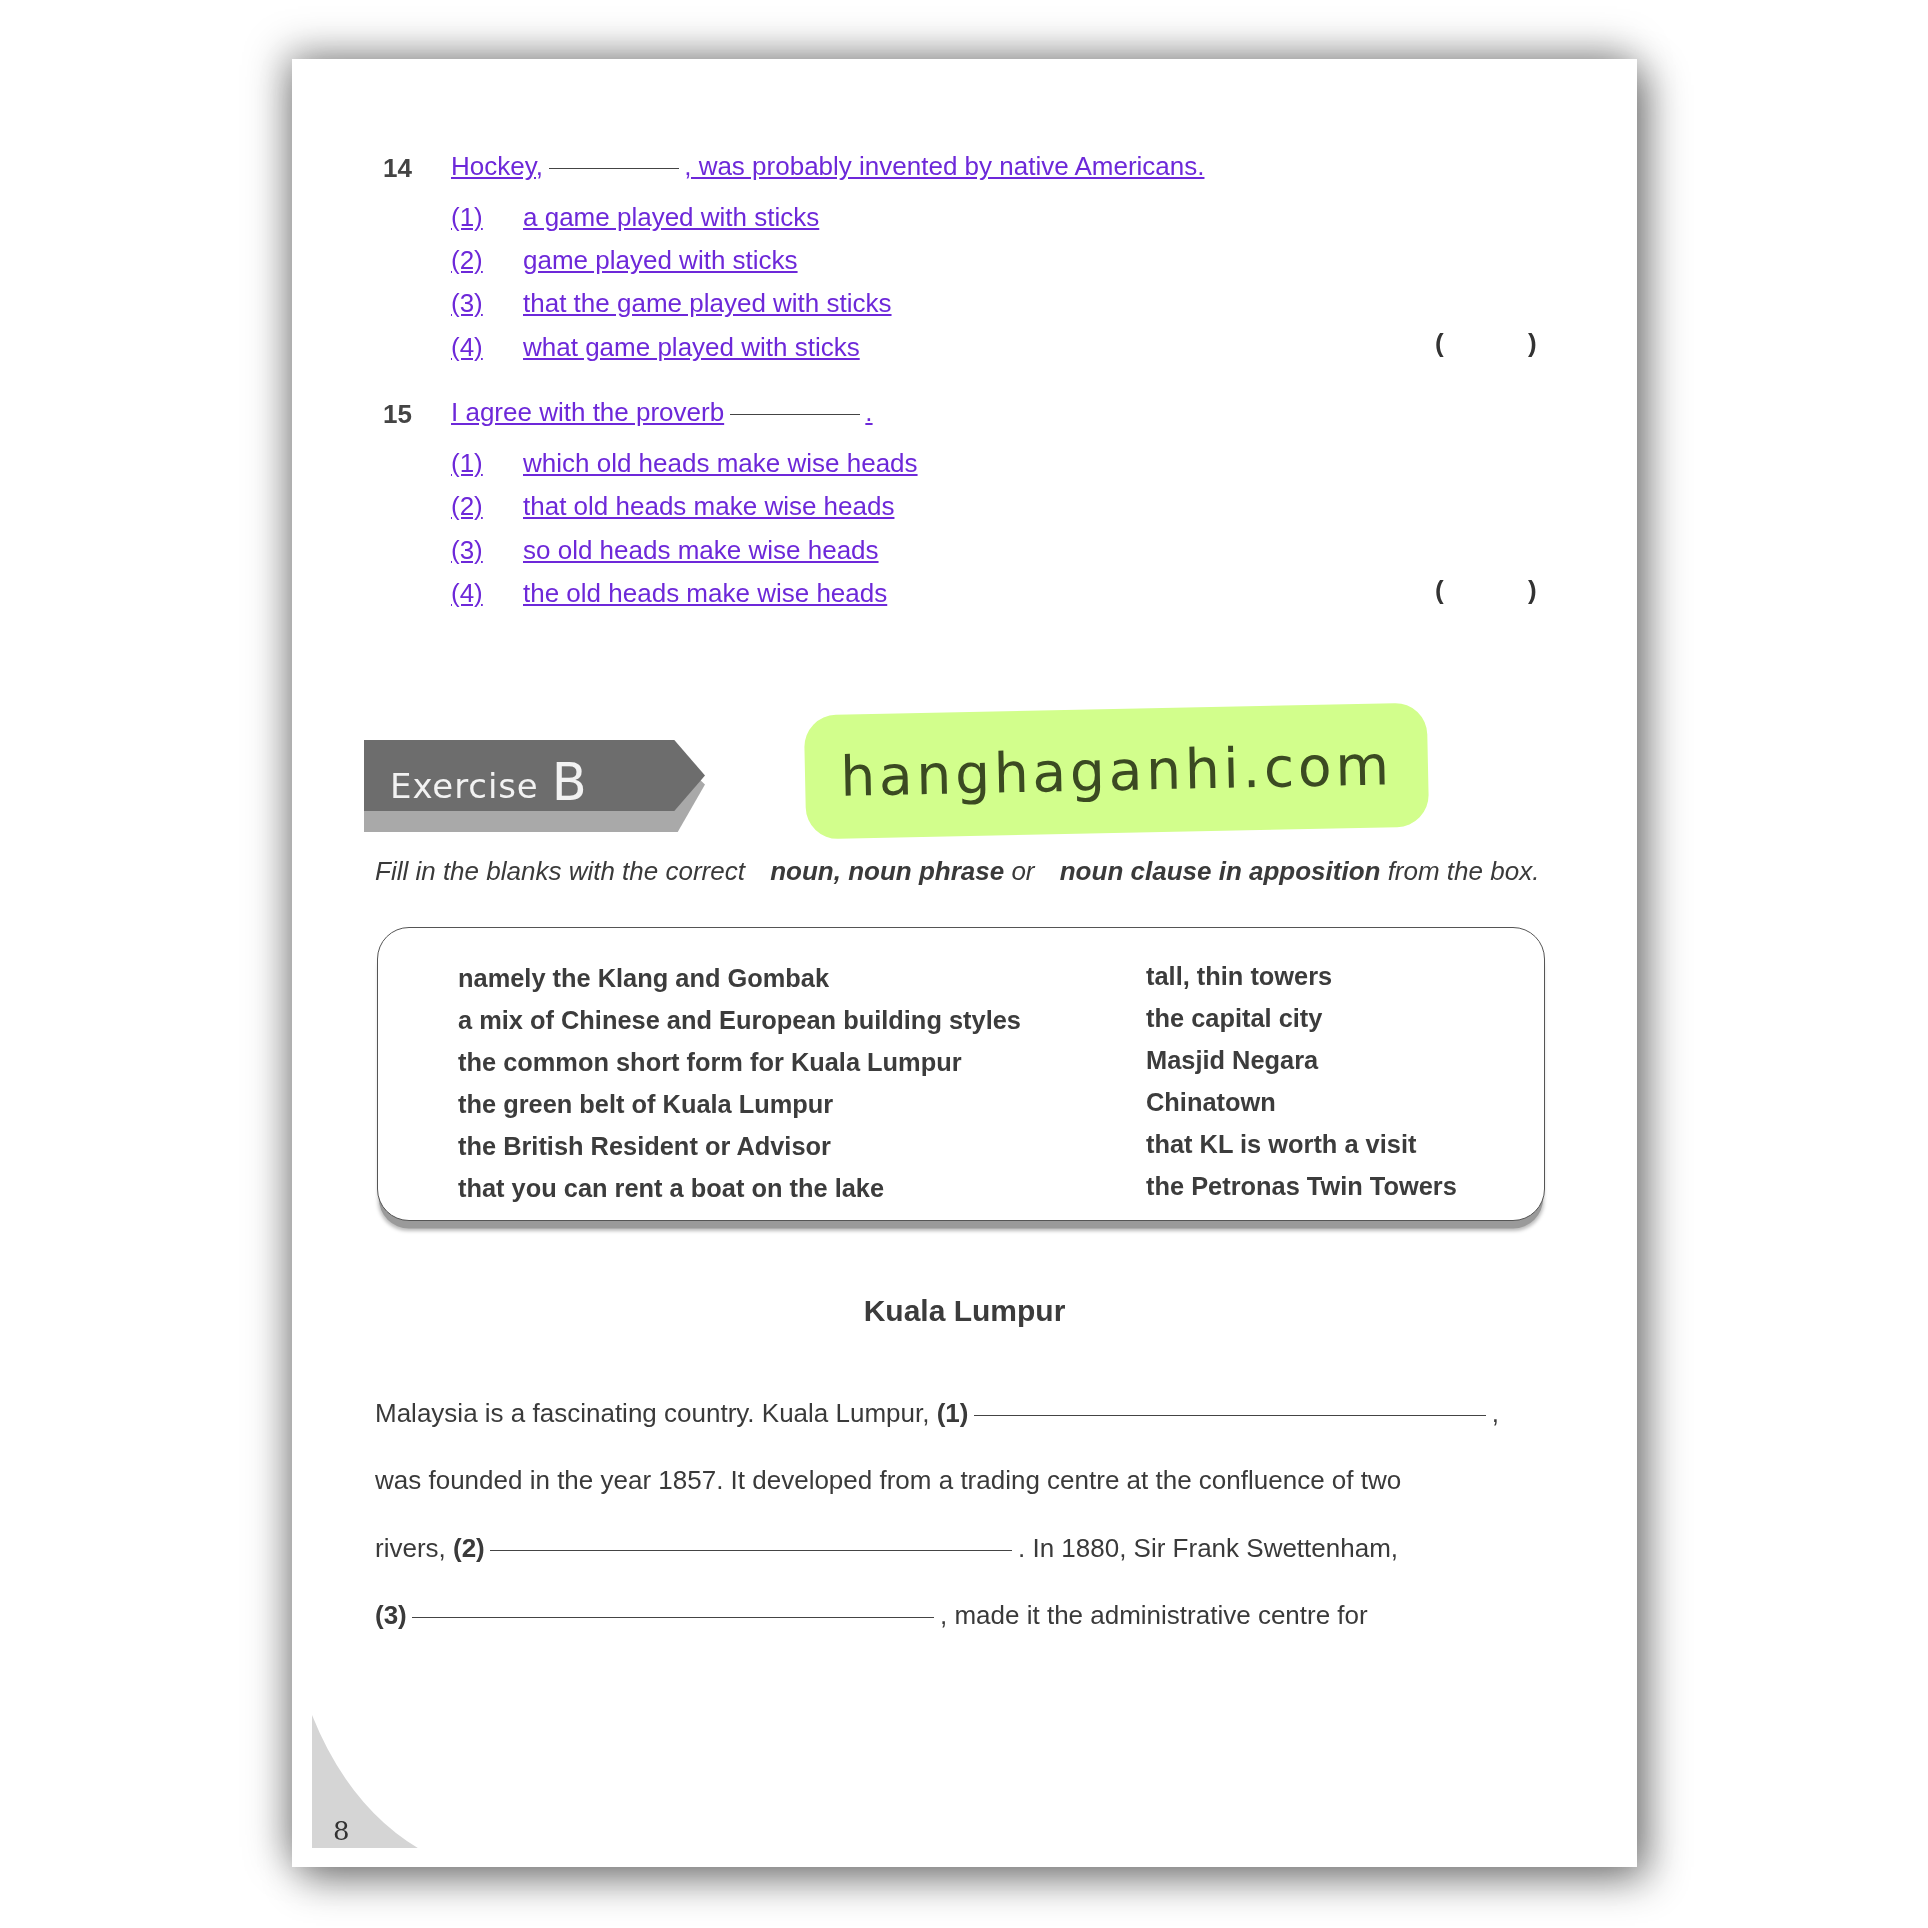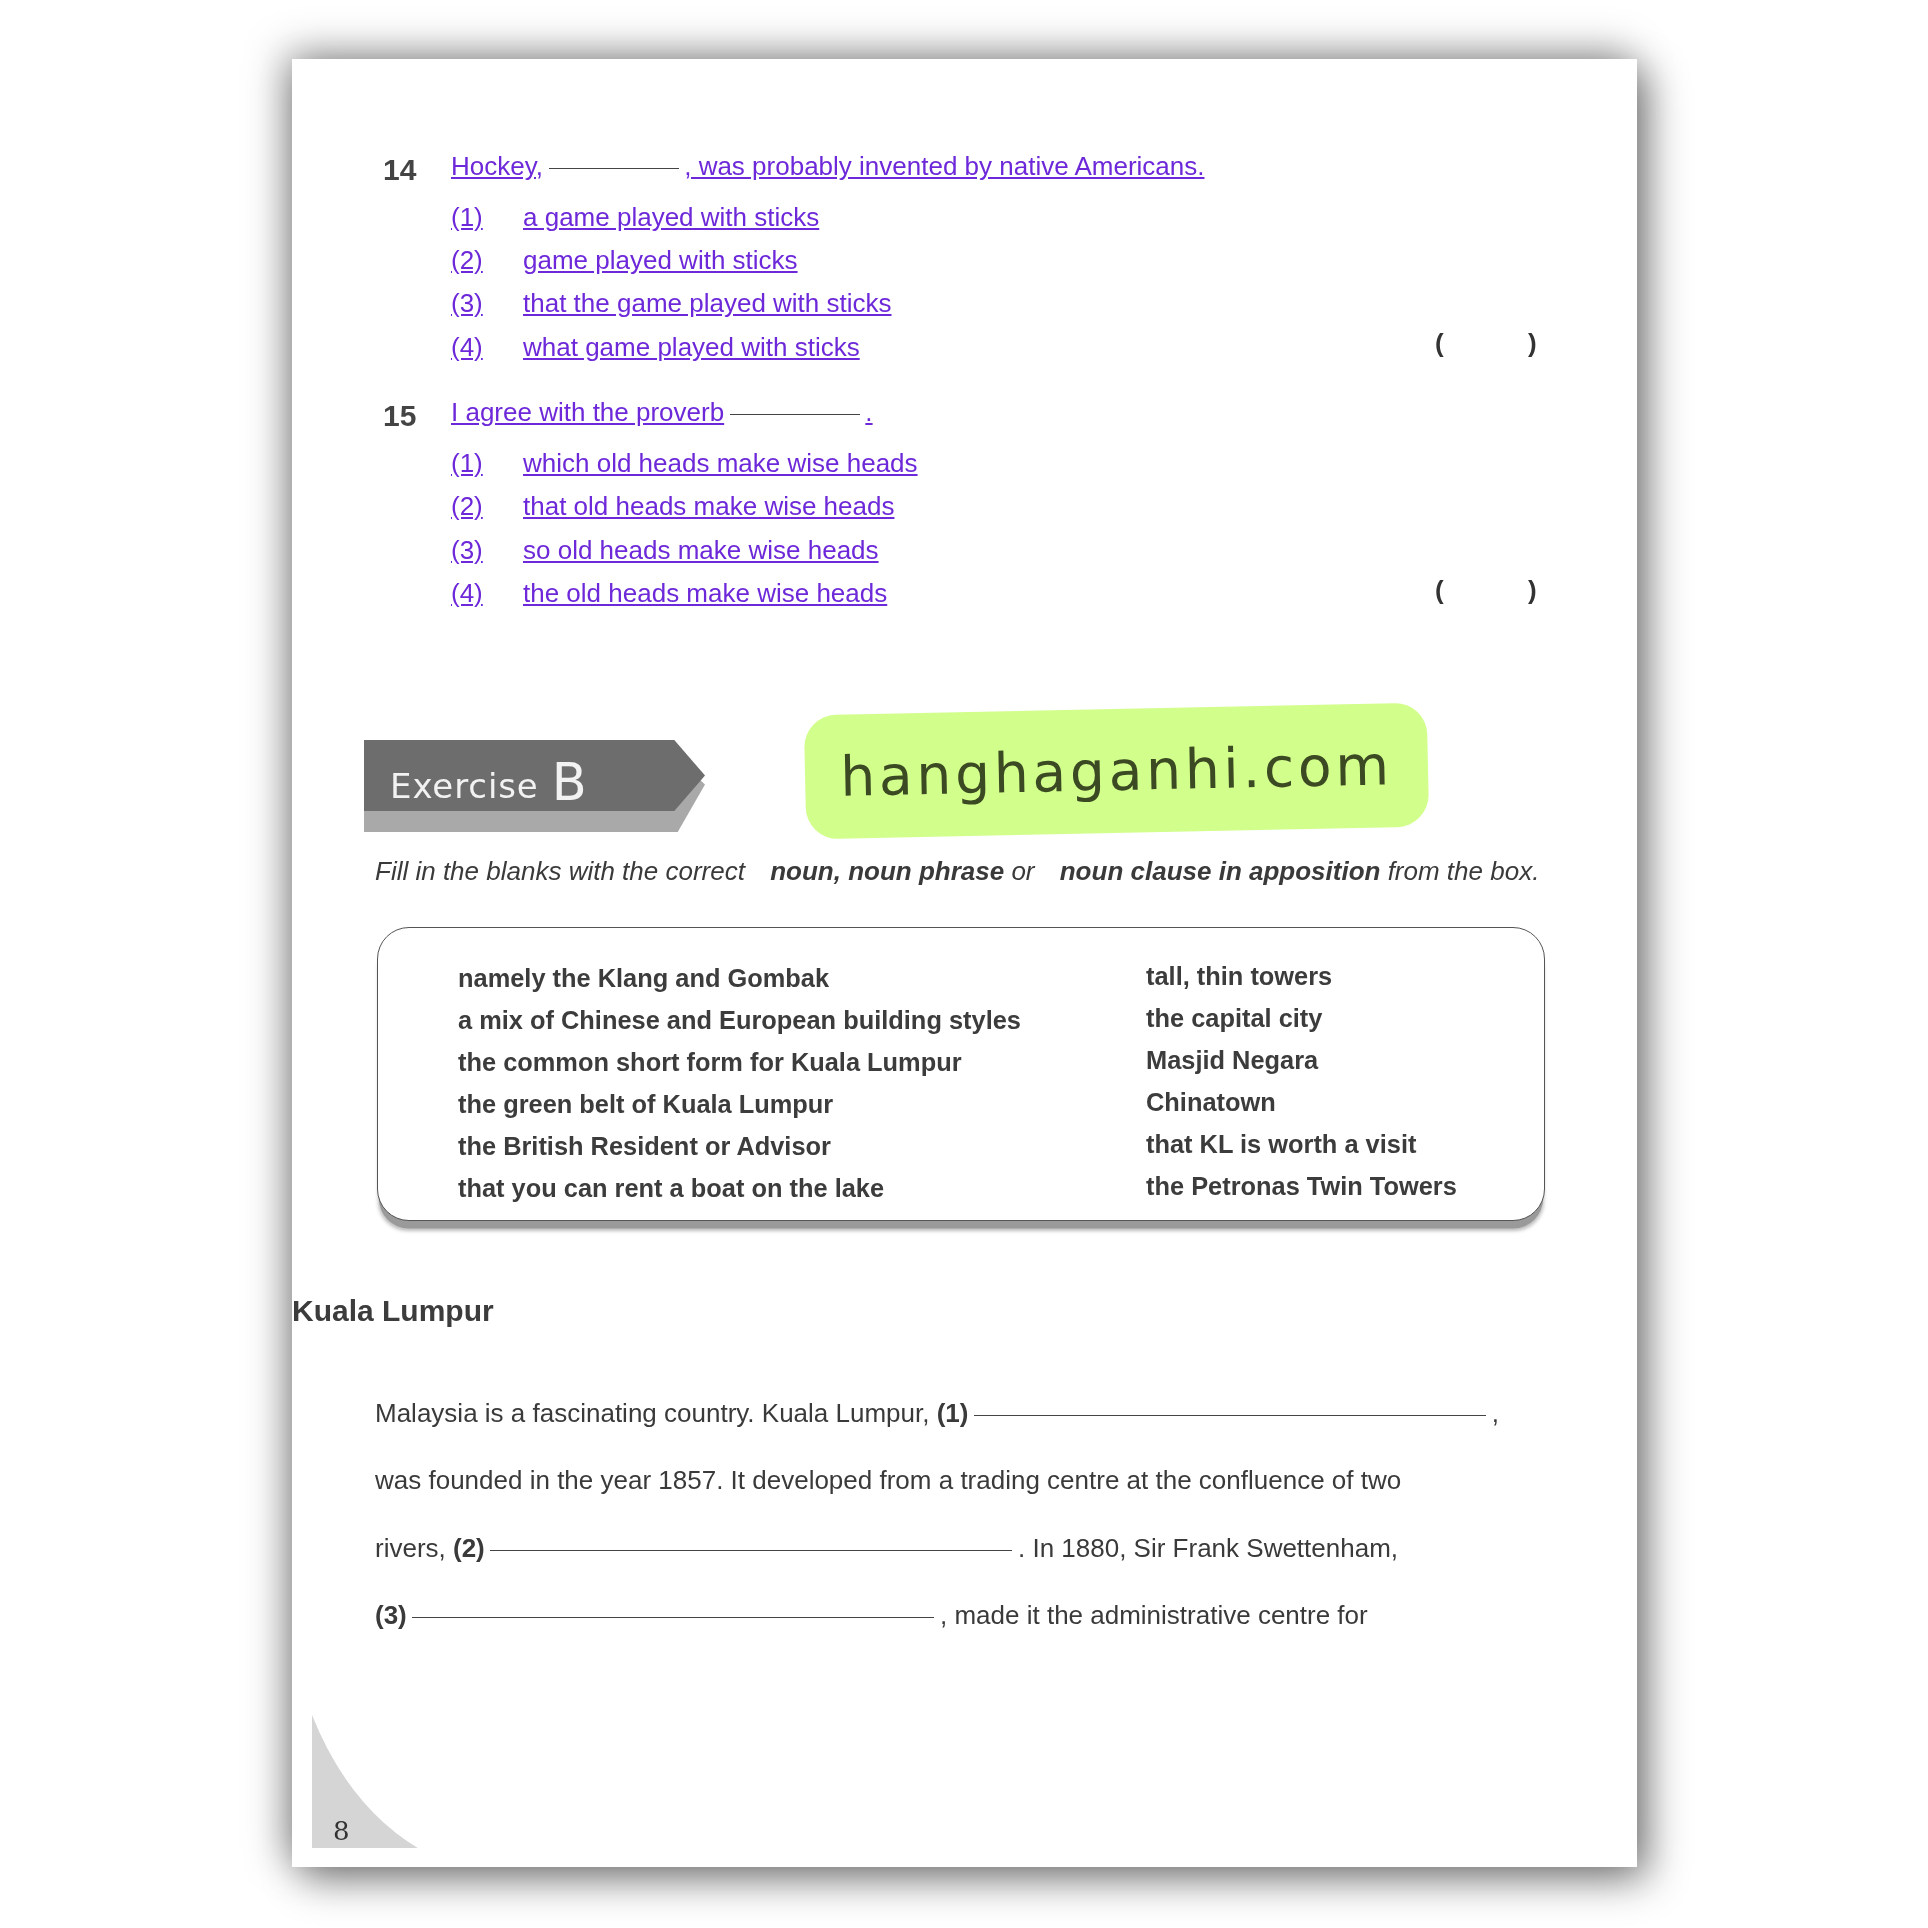--- a/index.html
+++ b/index.html
@@ -1,21 +1,21 @@
 <!DOCTYPE html>
 <html style="font-size:15px"><head>
 <meta charset="utf-8">
 <style>
   html, body { margin:0; padding:0; }
   body { width:1928px; height:1928px; background:#ffffff; position:relative; overflow:hidden;
          font-family:"Liberation Sans", sans-serif; color:#3a3a3a; }
   .page { position:absolute; left:292px; top:59px; width:1345px; height:1808px; background:#fff;
           box-shadow: -7.5px -7.5px 38px rgba(0,0,0,0.35), 11.3px 13px 38px rgba(0,0,0,0.45); }
   .abs { position:absolute; white-space:nowrap; }
-  .q-num { font-weight:bold; font-size:30px; color:#444; }
+  .q-num { font-weight:bold; font-size:26px; color:#444; }
   .q-text, .opt-label, .opt-text { font-size:26px; color:#6d28d9;text-decoration:underline; }
   .blank { display:inline-block; border-bottom:1.9px solid #444; vertical-align:baseline; height:0; margin:0 5.6px; position:relative; top:-5.6px; }
   .paren { font-size:26px; font-weight:bold; color:#333; }
   
   .banner { position:absolute; left:72px; top:658px; width:348px; height:111px;margin-top:23px; }
   .banner .light { position:absolute; left:0; top:19px; width:341px; height:73px; background:#a9a9a9;
                    clip-path: polygon(0 0, 92% 0, 100% 35%, 92% 100%, 0 100%); }
   .banner .dark { position:absolute; left:0; top:0; width:341px; height:71px; background:#6d6d6d;
                   clip-path: polygon(0 0, 91% 0, 100% 50%, 91% 100%, 0 100%); }
   .banner .label { position:absolute; left:26px; top:11.3px; color:#f2f2f2; font-family:"DejaVu Sans", sans-serif;
@@ -24,21 +24,21 @@
   
   .watermark { position:absolute; left:513px; top:650px; width:623px; height:124px; background:#d2fe8c;
                border-radius:32px; transform:rotate(-1.2deg); display:flex; align-items:center; justify-content:center; }
   .watermark span { font-family:"DejaVu Sans", sans-serif; font-size:55px; color:#3b4a22; letter-spacing:3.8px; }
   .instruction { position:absolute; left:83px; top:797px; font-size:26px; font-style:italic; color:#3a3a3a; }
   .instruction b { font-weight:bold;margin-left:18px; }
   
   .wordbox { position:absolute; left:85px; top:868px; width:1166px; height:292px; border:1.9px solid #555;
              border-radius:32px; box-shadow: 0 9.4px 0 -1.9px #9a9a9a, 0 11.3px 3.8px -1.9px #bdbdbd; background:#fff; }
   .wb-item { position:absolute; font-size:25.4px; font-weight:bold; color:#3c3c3c; white-space:nowrap; }
-  .passage-title { position:absolute; left:0; width:1345px; text-align:left; top:1235px; font-size:30px; font-weight:bold; color:#3c3c3c; }
+  .passage-title { position:absolute; left:0; width:1345px; text-align:center; top:1235px; font-size:30px; font-weight:bold; color:#3c3c3c; }
   .pline { position:absolute; left:83px; font-size:26px; color:#3a3a3a; white-space:nowrap; }
   .pline b { font-weight:bold; }
   .corner { position:absolute; left:20px; top:1656px; width:113px; height:133px; background:#d5d5d5;
             clip-path: path('M0 0 Q 40 100 120 141 L0 141 Z'); }
   .page-num { position:absolute; left:41px; top:1757px; font-family:"DejaVu Serif", serif; font-size:26px; color:#333; }
 </style>
 </head>
 <body>
 
 <div class="page">

